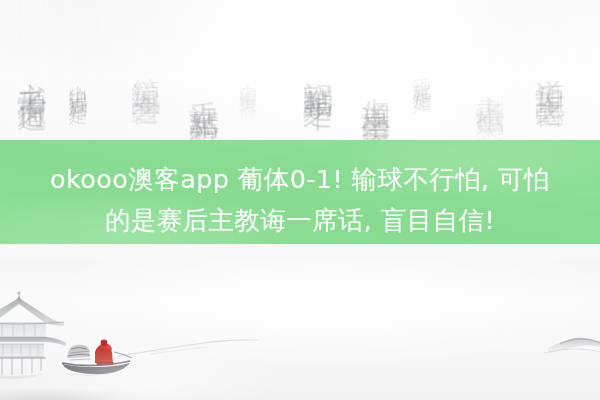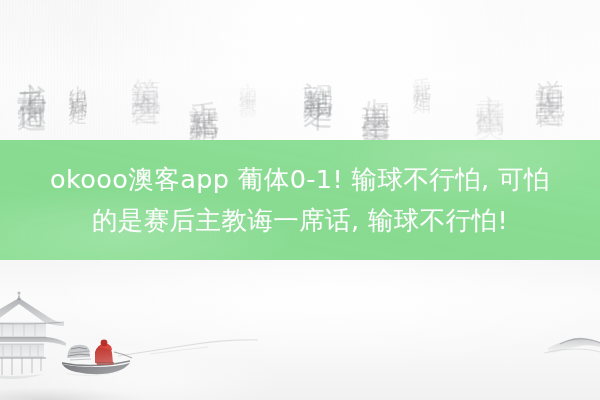--- a/index.html
+++ b/index.html
@@ -64,21 +64,21 @@
       linear-gradient(90deg, rgba(255,255,255,0.30) 0%, rgba(255,255,255,0.0) 18%, rgba(255,255,255,0.0) 82%, rgba(255,255,255,0.42) 100%);
     pointer-events: none;
   }
 
   
   .title-band {
     position: absolute;
     left: 0;
     top: 140px;
     width: 600px;
-    height: 120px;
+    height: 104px;
     background: #8ade93;
     overflow: hidden;
     text-decoration: underline;
   }
   .band-texture {
     position: absolute;
     inset: 0;
     opacity: 0.55;
     background:
       radial-gradient(ellipse 260px 70px at 120px 95px, rgba(255,255,255,0.30) 0%, rgba(255,255,255,0) 70%),
@@ -162,21 +162,21 @@
         <div class="calli-col " style="left: 512px; top: -14px; height: 160px;">道千如記点之書</div>
       </div>
     <div class="calli-fade"></div>
   </div>
 
   <div class="title-band">
     <div class="band-texture"></div>
 
     <div class="title-text">
       <span class="title-line">okooo澳客app 葡体0-1! 输球不行怕, 可怕</span>
-      <span class="title-line">的是赛后主教诲一席话, 输球不行怕!</span>
+      <span class="title-line">的是赛后主教诲一席话, 盲目自信!</span>
     </div>
   </div>
 
   <div class="landscape">
     <div class="water"></div>
 
     <svg class="scene-svg" width="600" height="140" viewBox="0 0 600 140">
       <defs>
         <linearGradient id="roofG" x1="0" y1="0" x2="0" y2="1">
           <stop offset="0%" stop-color="#909296" stop-opacity="0.70"></stop>

